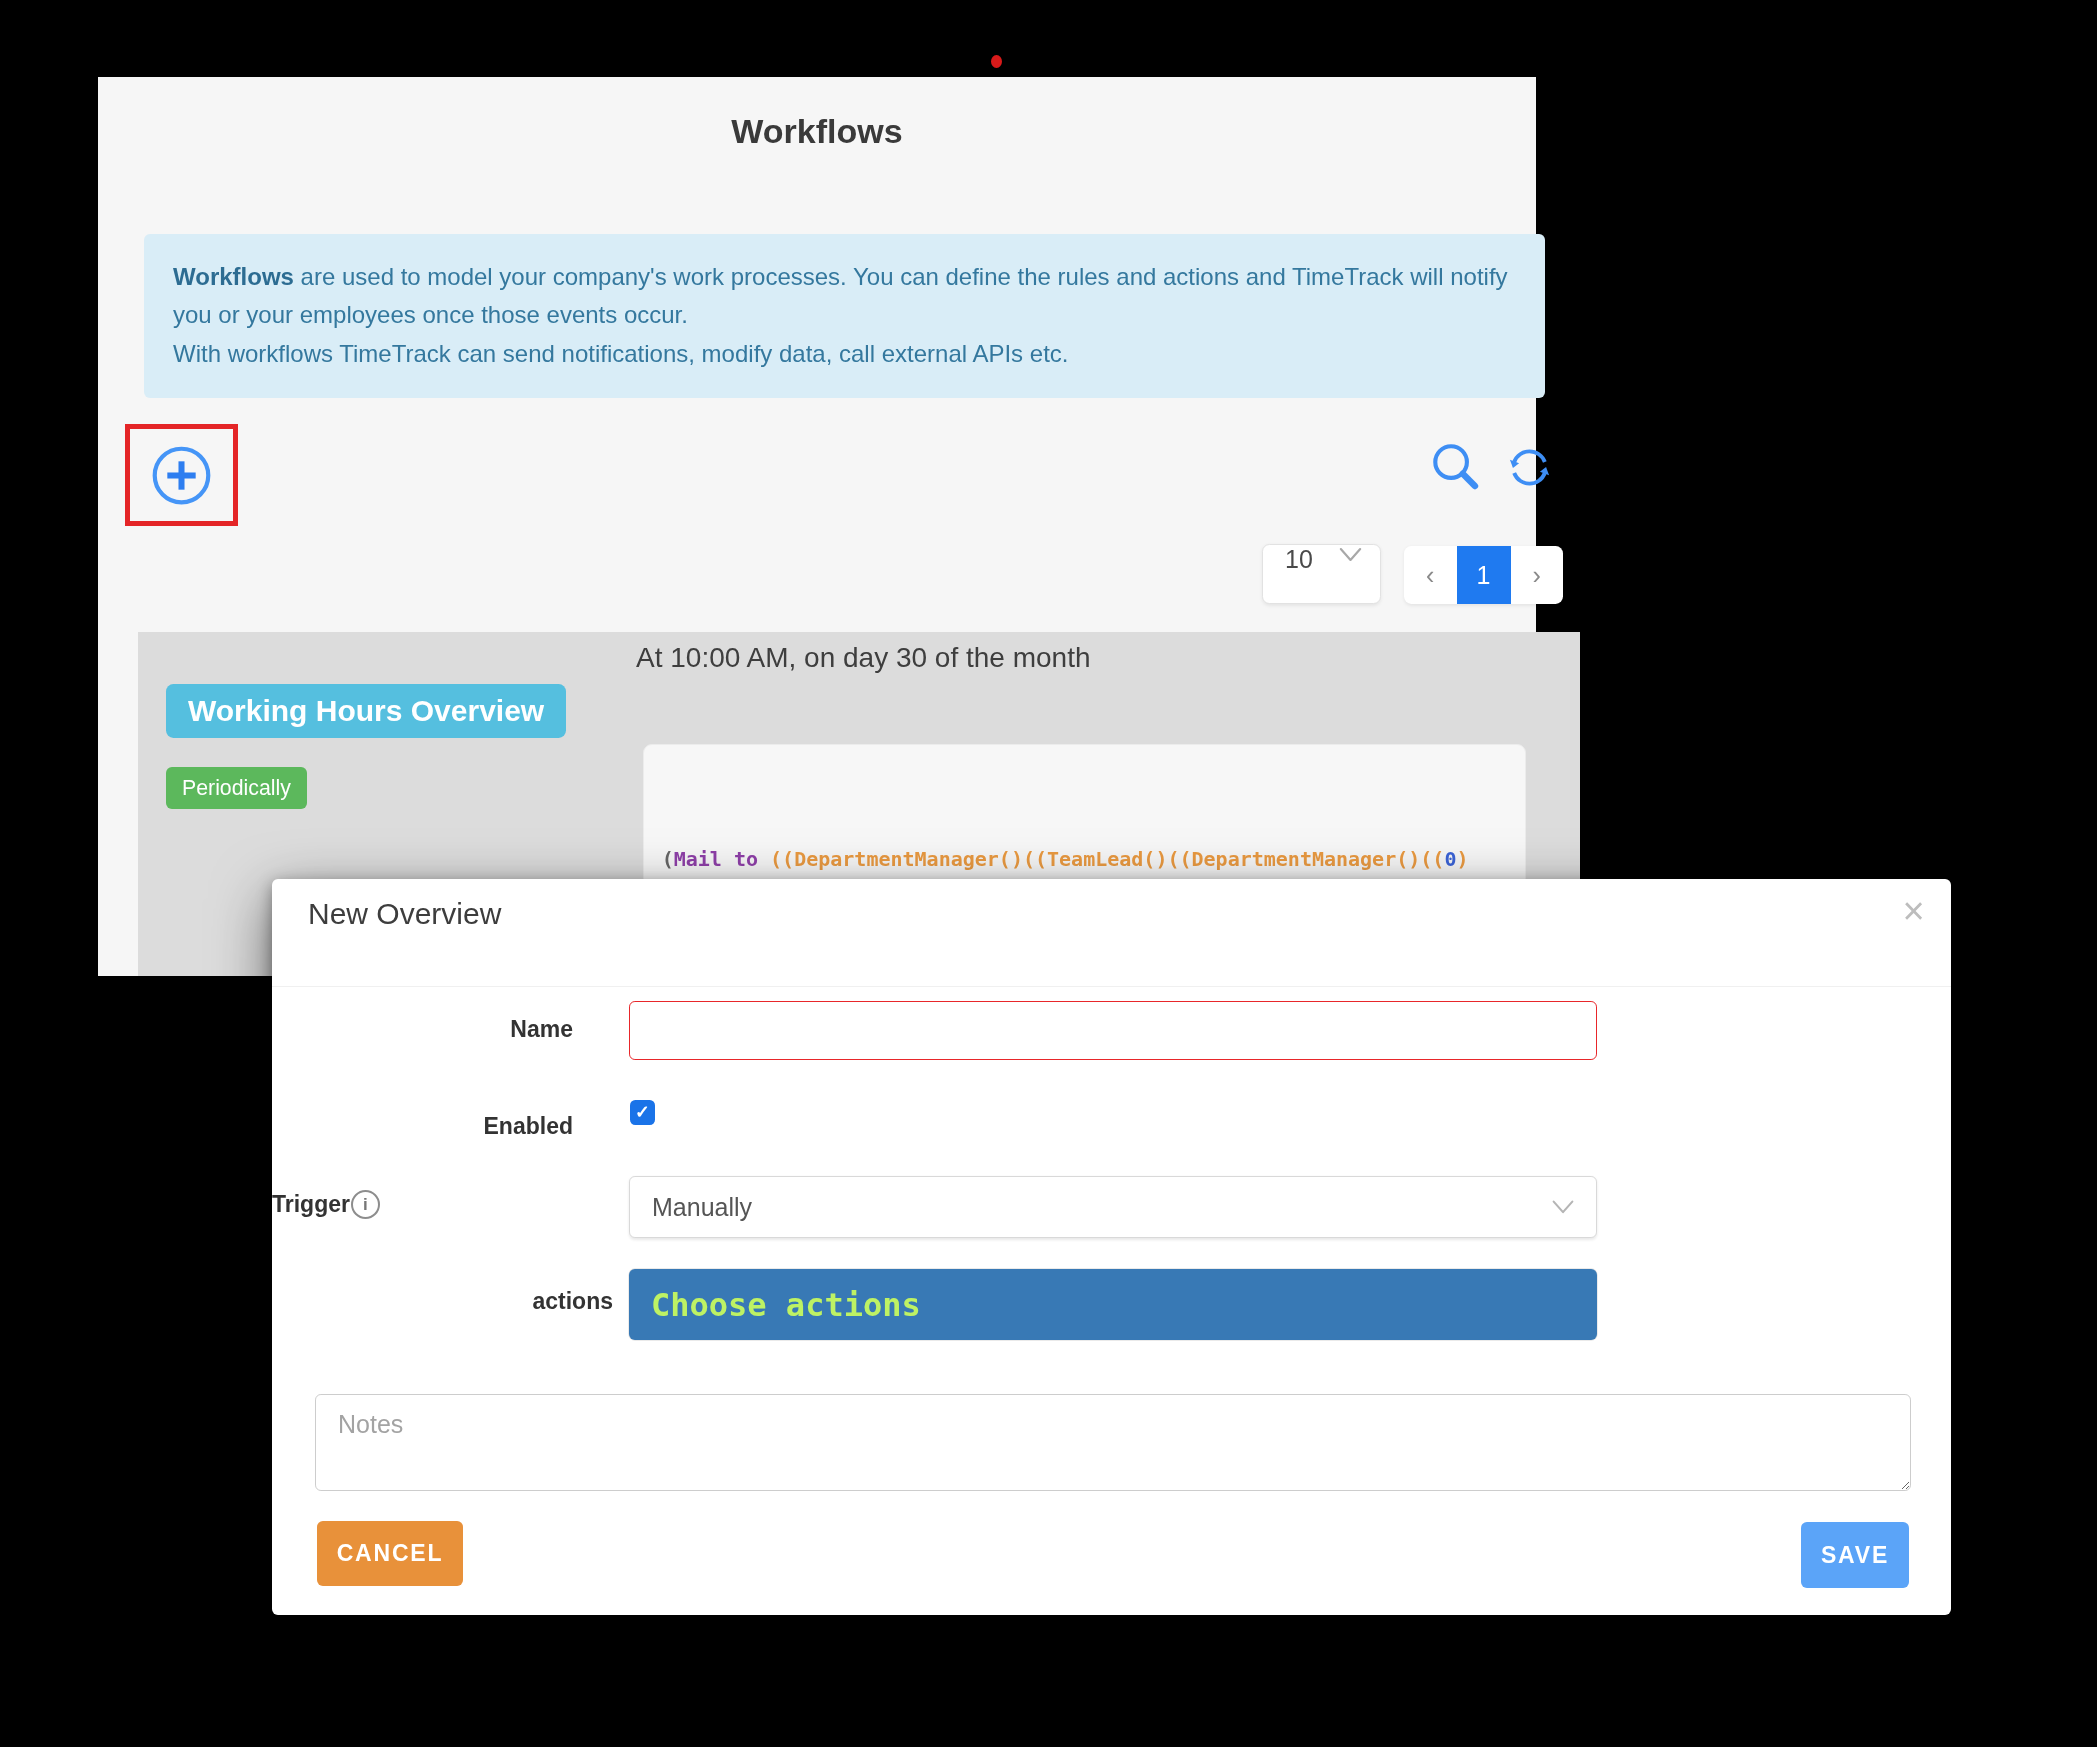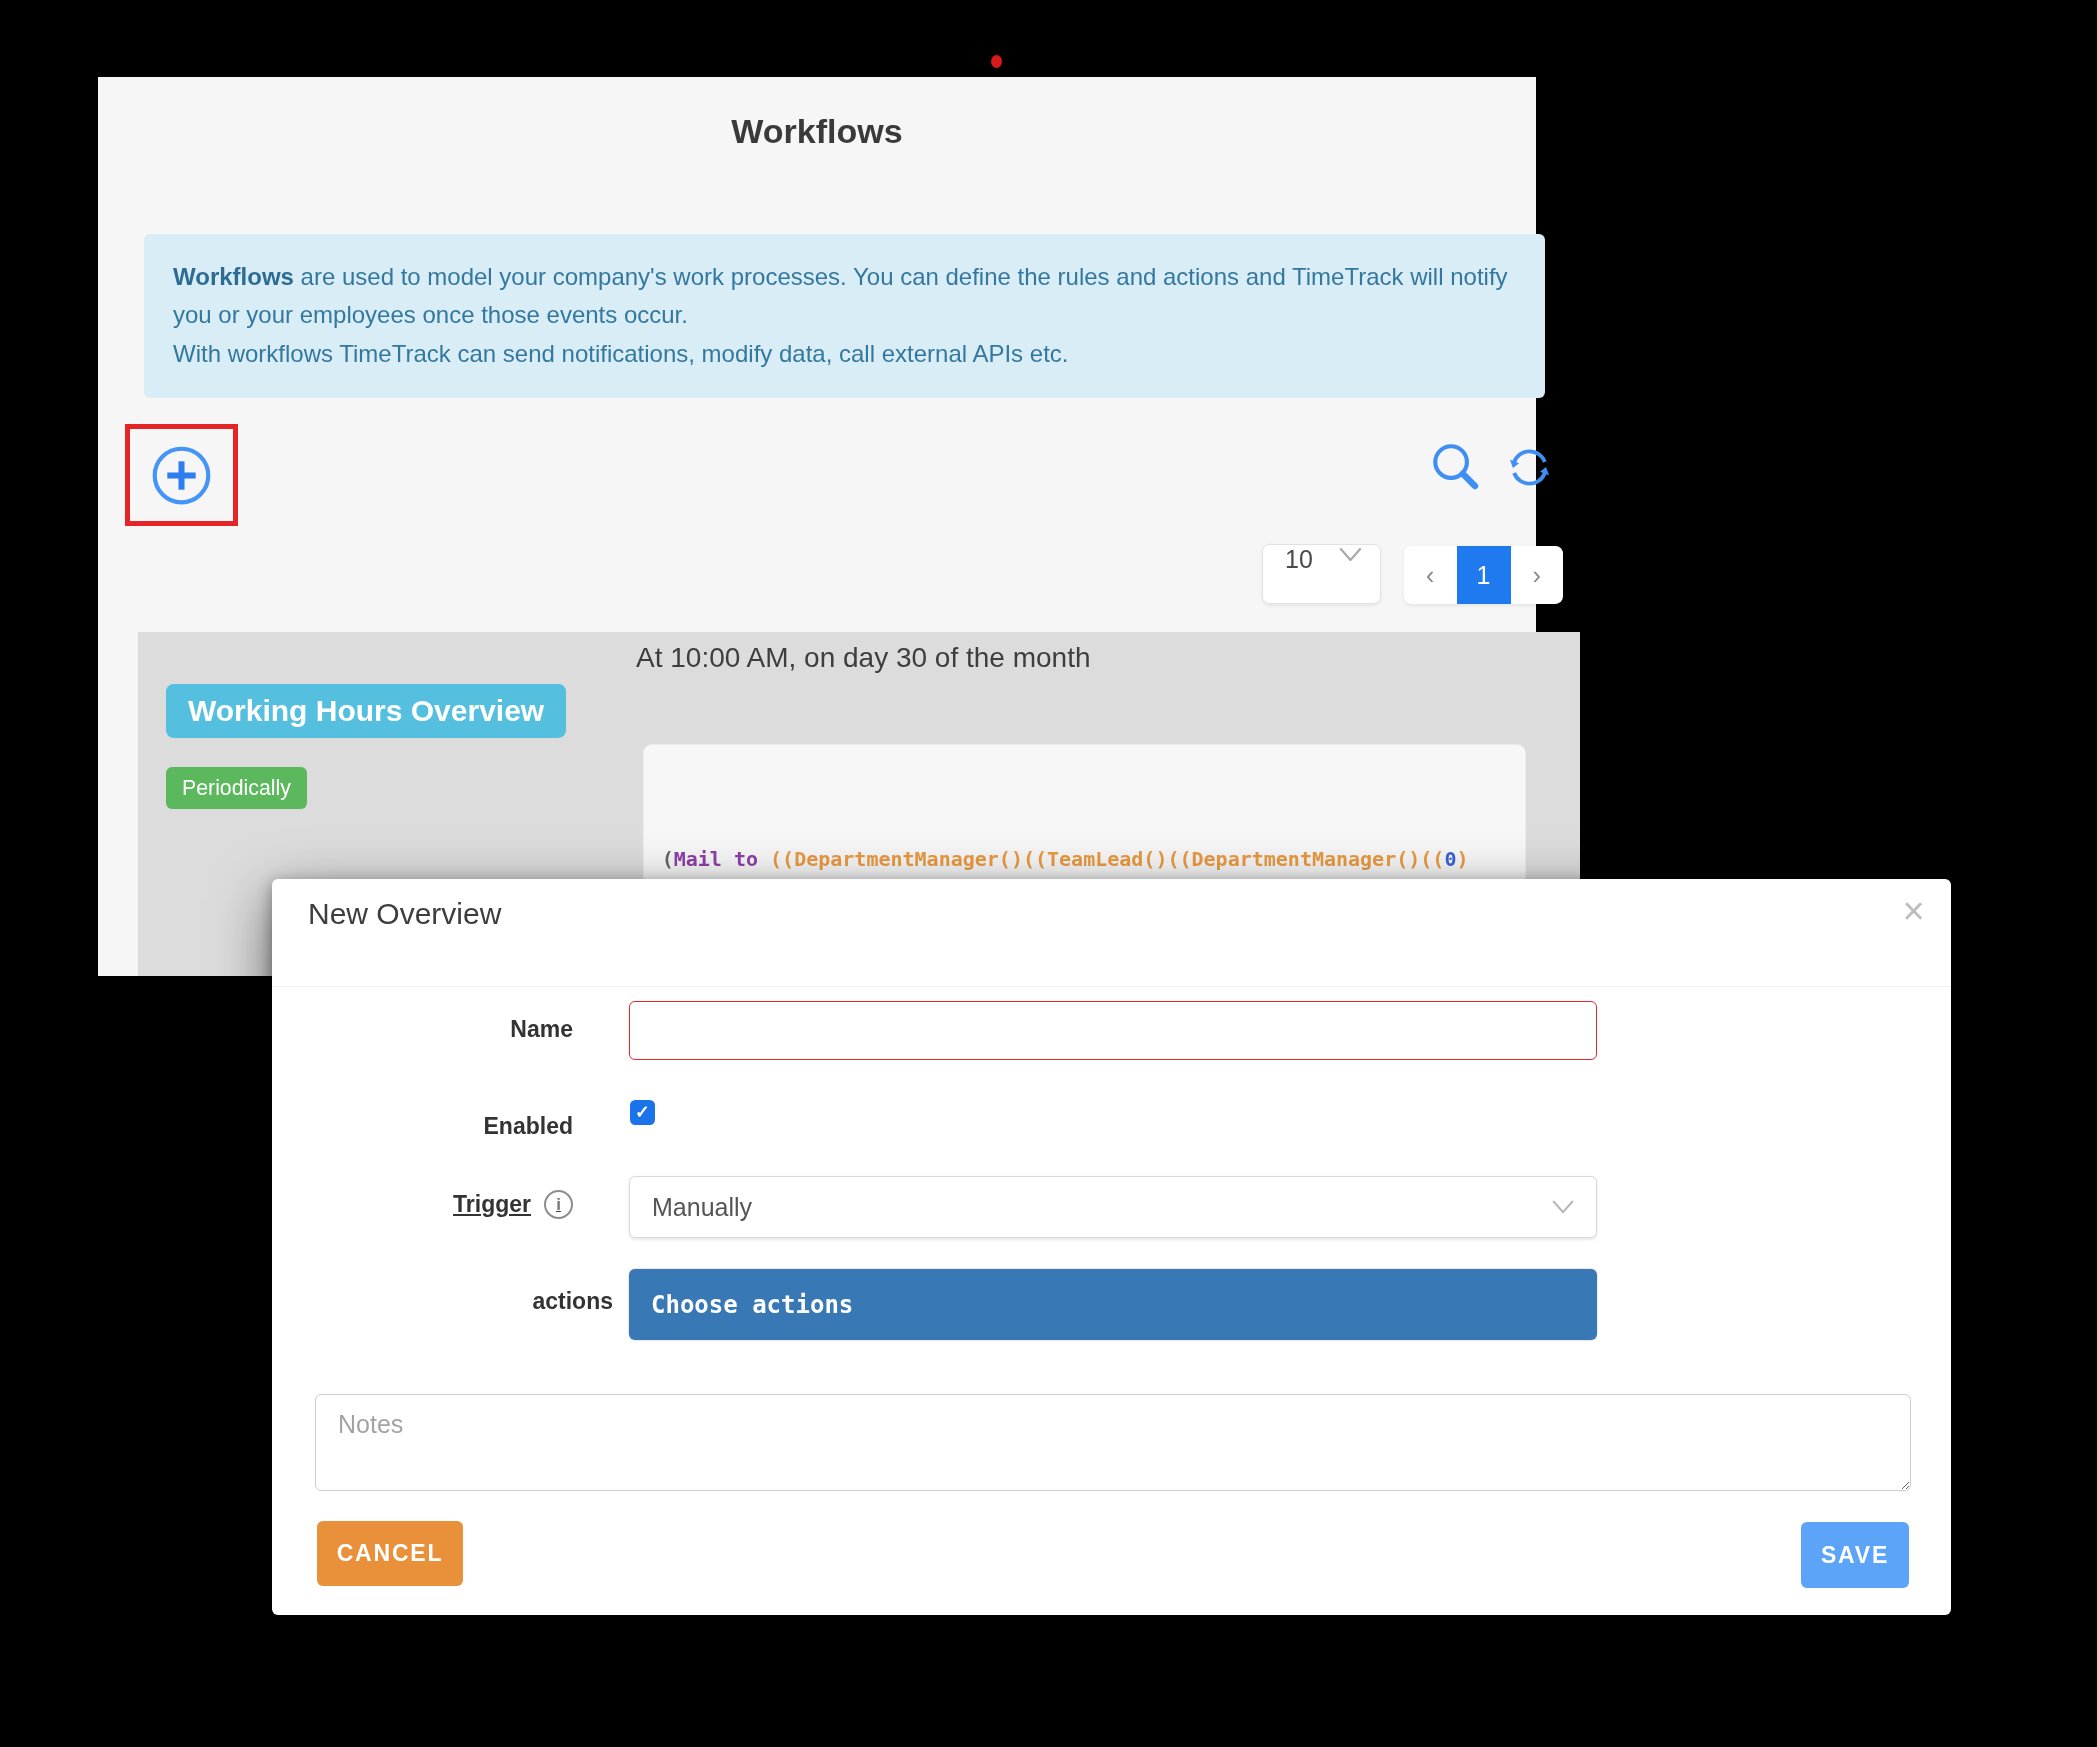--- a/index.html
+++ b/index.html
@@ -39,33 +39,33 @@
   .ck{color:#8e3fa8;} .cf{color:#ea9a41;} .cn{color:#3b63d6;} .cs{color:#2f8b2f;}
   .cp{color:#8e3fa8;} .cx{color:#666;}
   
   #modal{left:272px;top:879px;width:1679px;height:736px;background:#fff;border-radius:5.9px;z-index:5;
     box-shadow:0 19px 59px rgba(0,0,0,.55),0 4.4px 14.7px rgba(0,0,0,.35);}
   #modal-title{left:36px;top:17.7px;font-size:30px;color:#3d3d3d;}
   #modal-close{right:22px;top:8.8px;font-size:38px;color:#bdbdbd;line-height:1;padding:4.4px;cursor:pointer;}
   #modal-divider{left:0;top:107px;width:100%;height:0.7px;background:#f0f0f0;}
   .flabel{left:0;width:301px;text-align:right;font-weight:700;font-size:23px;color:#333;}
   #lbl-name{top:137px;} #lbl-enabled{top:234px;} #lbl-actions{top:409px;padding-left:40px;}
-  #lbl-trigger{top:311px;display:flex;justify-content:flex-end;align-items:center;gap:13px;text-decoration:underline;}
+  #lbl-trigger{top:311px;display:flex;justify-content:flex-start;align-items:center;gap:1px;}
   #info-icon{width:29px;height:29px;border:2.2px solid #8d8d8d;border-radius:50%;box-sizing:border-box;
     display:flex;align-items:center;justify-content:center;font-size:17px;font-weight:700;color:#777;}
   #name-input{left:357px;top:122px;width:968px;height:59px;border:1.5px solid #e8262a;border-radius:5.9px;
     box-sizing:border-box;background:#fff;font-size:25px;padding:0 17.7px;outline:none;color:#444;}
   #enabled-checkbox{left:358px;top:221px;width:25px;height:25px;background:#1a73e8;border-radius:5.2px;
     display:flex;align-items:center;justify-content:center;color:#fff;font-size:17.7px;font-weight:700;cursor:pointer;}
   #trigger-select{left:357px;top:297px;width:968px;height:62px;border:0.7px solid #d9d9d9;border-radius:5.9px;
     box-shadow:0 1.5px 2.9px rgba(0,0,0,.09);box-sizing:border-box;display:flex;align-items:center;
     justify-content:space-between;padding:0 19px 0 22px;font-size:25px;color:#555;background:#fff;cursor:pointer;}
   #actions-btn{left:357px;top:390px;width:968px;height:71px;background:#3879b5;border-radius:5.9px;
-    display:flex;align-items:center;padding-left:22px;box-sizing:border-box;color:#ffffff;cursor:pointer;
-    font-family:"DejaVu Sans Mono",monospace;font-weight:700;font-size:24px;box-shadow:0 0 0 0.7px #e3e3e3;}
+    display:flex;align-items:center;padding-left:22px;box-sizing:border-box;color:#bef264;cursor:pointer;
+    font-family:"DejaVu Sans Mono",monospace;font-weight:700;font-size:32px;box-shadow:0 0 0 0.7px #e3e3e3;}
   #notes-textarea{left:43px;top:515px;width:1596px;height:97px;border:0.7px solid #cdcdcd;border-radius:5.9px;
     box-sizing:border-box;padding:14.7px 22px;font-size:25px;color:#555;resize:both;outline:none;
     font-family:"Liberation Sans",sans-serif;}
   #notes-textarea::placeholder{color:#a3a3a3;}
   .mbtn{display:flex;align-items:center;justify-content:center;color:#fff;font-weight:700;font-size:23px;
     letter-spacing:1.8px;border-radius:5.9px;cursor:pointer;}
   #cancel-btn{left:45px;top:642px;width:146px;height:65px;background:#e8913a;}
   #save-btn{left:1529px;top:643px;width:108px;height:66px;background:#5ba4f8;}
   svg{display:block;}
 </style>

